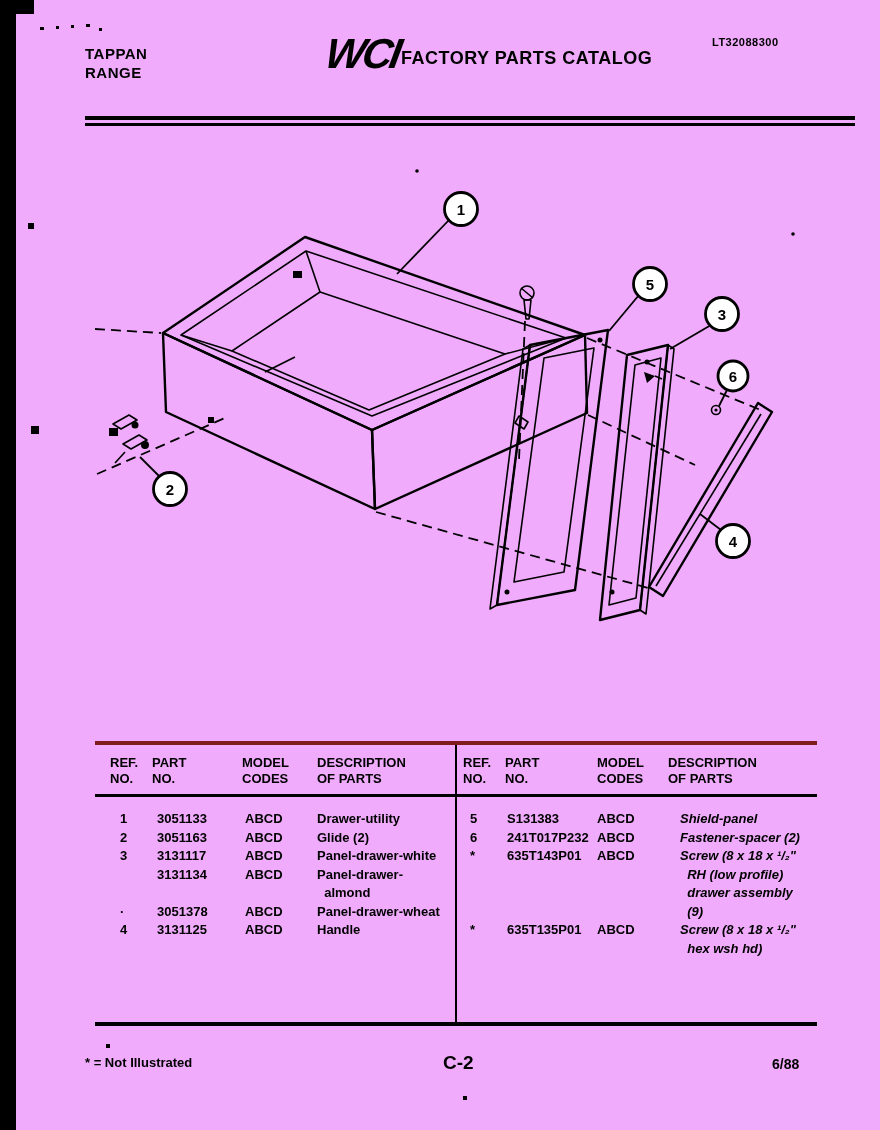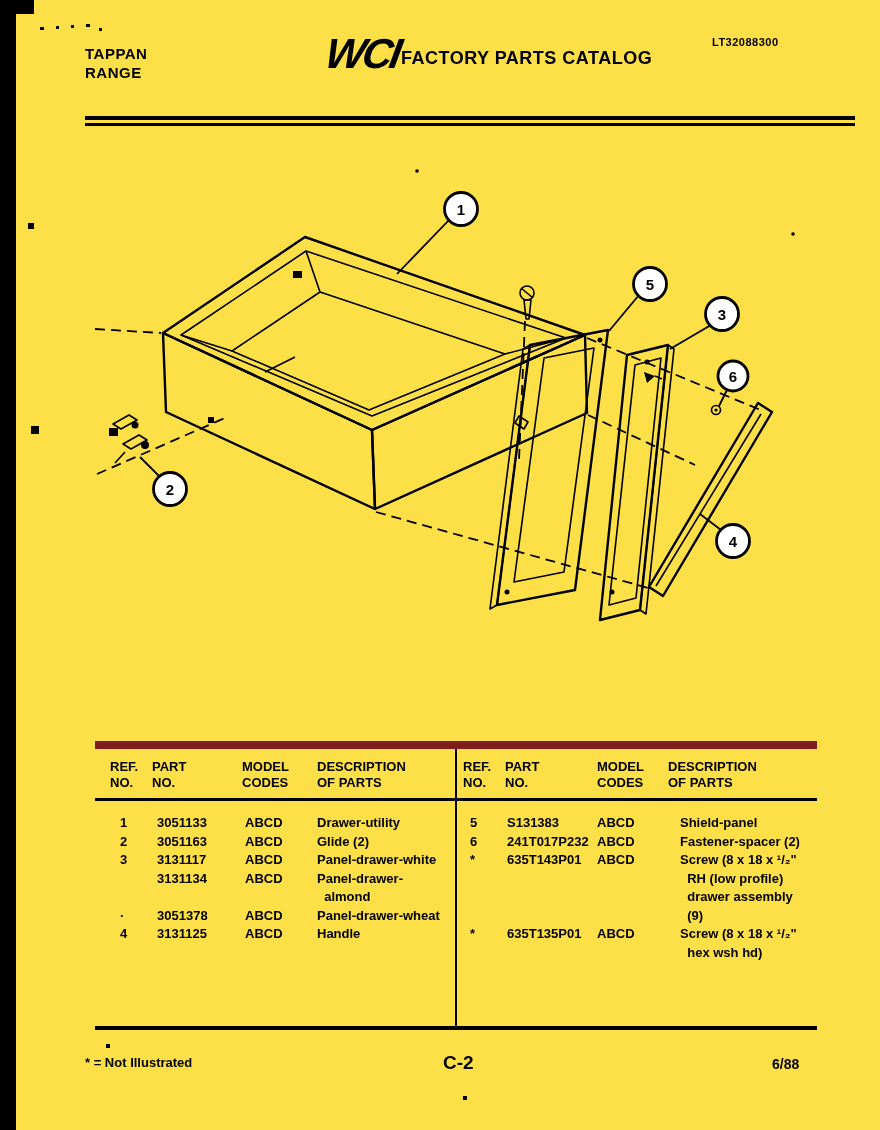--- a/index.html
+++ b/index.html
@@ -1,17 +1,17 @@
 <!DOCTYPE html>
 <html><head>
 <meta charset="utf-8">
 <style>
   html,body{margin:0;padding:0;background:#e8e8e8;}
   .page{
-    position:relative;width:880px;height:1130px;background:#fde047;overflow:hidden;
+    position:relative;width:880px;height:1130px;background:#f0abfc;overflow:hidden;
     font-family:"Liberation Sans",sans-serif;font-weight:bold;color:#000;
   }
   
   .edge-band{position:absolute;left:0;top:0;width:16px;height:1130px;background:#000;}
   .corner-blob{position:absolute;left:0;top:0;width:34px;height:14px;background:#000;}
   .speck{position:absolute;background:#000;}
   
   .brand{position:absolute;left:85px;top:44px;font-size:15px;line-height:19px;letter-spacing:.5px;white-space:pre-line;}
   .logo{position:absolute;left:326px;top:30px;font-size:42px;font-style:italic;letter-spacing:-3px;transform:skewX(-10deg);}
   .catalog-title{position:absolute;left:401px;top:48px;font-size:18px;letter-spacing:.5px;}
@@ -23,33 +23,33 @@
   .part-thin{fill:none;stroke:#000;stroke-width:1.6;stroke-linejoin:round;}
   .dash{fill:none;stroke:#000;stroke-width:1.8;stroke-dasharray:10 6;}
   .leader{fill:none;stroke:#000;stroke-width:1.8;}
   .callout{fill:#fff;stroke:#000;stroke-width:2.8;}
   .callout-num{font-family:"Liberation Sans",sans-serif;font-weight:bold;font-size:15px;text-anchor:middle;}
   
   .model-codes{position:absolute;left:95px;top:704px;width:722px;height:20px;font-size:13px;}
   .model-codes span{position:absolute;top:0;white-space:nowrap;}
   .mc-a{left:0;} .mc-b{left:156px;} .mc-c{left:297px;} .mc-d{left:437px;} .mc-e{left:695px;}
   
-  .parts-table{position:absolute;left:95px;top:741px;width:722px;height:277px;border-top:8px solid #7f1d1d;border-bottom:4px solid #000;}
+  .parts-table{position:absolute;left:95px;top:741px;width:722px;height:277px;border-top:4px solid #7f1d1d;border-bottom:4px solid #000;}
   .tbl-divider{position:absolute;left:360px;top:0;bottom:0;width:2px;background:#000;}
   .tbl-headsep{position:absolute;left:-0px;top:49px;width:722px;height:3px;background:#000;}
   .th{position:absolute;top:10px;font-size:13px;line-height:16px;white-space:pre-line;}
   .th1{left:15px;} .th2{left:57px;} .th3{left:147px;} .th4{left:222px;}
   .th5{left:368px;} .th6{left:410px;} .th7{left:502px;} .th8{left:573px;}
   .tbody{position:absolute;top:65px;font-size:13px;line-height:18.5px;}
   .tbody.left{left:0;width:358px;}
   .tbody.right{left:362px;width:358px;}
   .trow{position:relative;}
   .c-ref,.c-part,.c-model{position:absolute;top:0;white-space:nowrap;}
   .left .c-ref{left:25px;} .left .c-part{left:62px;} .left .c-model{left:150px;} .left .c-desc{margin-left:222px;}
-  .right .c-ref{left:13px;} .right .c-part{left:50px;} .right .c-model{left:140px;} .right .c-desc{margin-left:223px;}
+  .right .c-ref{left:13px;} .right .c-part{left:50px;} .right .c-model{left:140px;} .right .c-desc{margin-left:223px;font-style:italic;}
   .c-desc{display:block;white-space:pre;}
   
   .foot-note{position:absolute;left:85px;top:1055px;font-size:13px;}
   .foot-page{position:absolute;left:443px;top:1052px;font-size:19px;}
   .foot-date{position:absolute;left:772px;top:1056px;font-size:14px;}
 </style>
 </head>
 <body>
 
 <div class="page">

